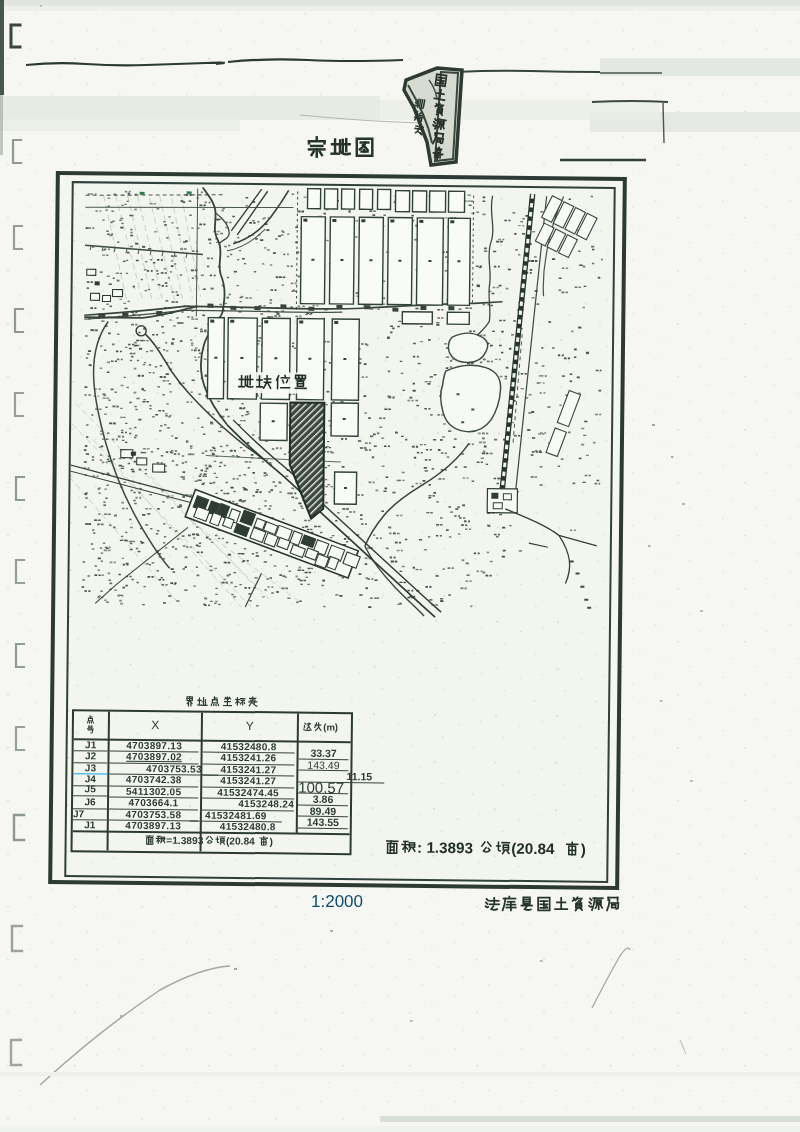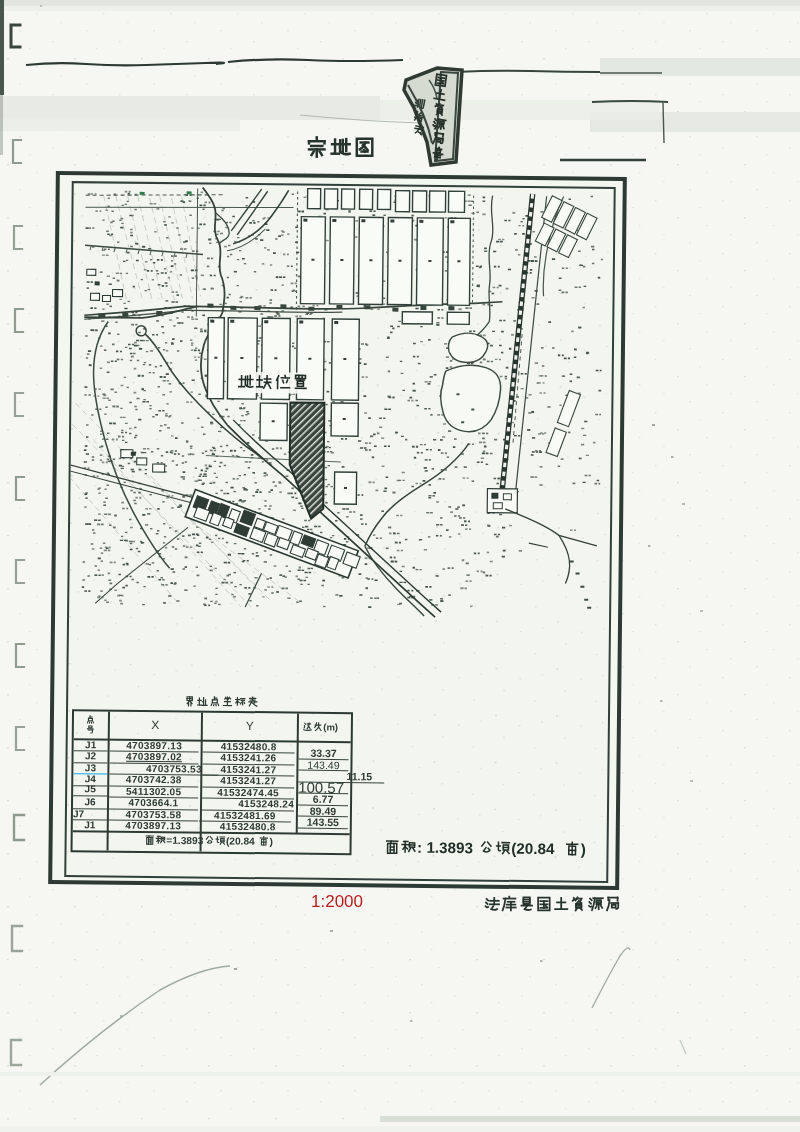--- a/index.html
+++ b/index.html
@@ -2722,29 +2722,29 @@
   <div class="abs" style="left:36px;top:62.1px;width:89px;height:11.5px;border-bottom:1px solid #36443c;font-size:10px;font-weight:bold;text-align:center;line-height:11.5px;letter-spacing:0.3px;">4703742.38</div>
   <div class="abs" style="left:129px;top:62.1px;width:92px;height:11.5px;border-bottom:1px solid #36443c;font-size:10px;font-weight:bold;text-align:center;line-height:11.5px;letter-spacing:0.3px;">4153241.27</div>
   <div class="abs" style="left:0;top:72px;width:34px;height:11.5px;border-bottom:1px solid #36443c;font-size:10px;font-weight:bold;text-align:center;line-height:11px;">J5</div>
   <div class="abs" style="left:36px;top:73.6px;width:89px;height:11.5px;border-bottom:1px solid #36443c;font-size:10px;font-weight:bold;text-align:center;line-height:11.5px;letter-spacing:0.3px;">5411302.05</div>
   <div class="abs" style="left:129px;top:73.6px;width:92px;height:11.5px;border-bottom:1px solid #36443c;font-size:10px;font-weight:bold;text-align:center;line-height:11.5px;letter-spacing:0.3px;">41532474.45</div>
   <div class="abs" style="left:0;top:85.1px;width:34px;height:11.5px;border-bottom:1px solid #36443c;font-size:10px;font-weight:bold;text-align:center;line-height:11px;">J6</div>
   <div class="abs" style="left:36px;top:85.1px;width:89px;height:11.5px;border-bottom:1px solid #36443c;font-size:10px;font-weight:bold;text-align:center;line-height:11.5px;letter-spacing:0.3px;">4703664.1</div>
   <div class="abs" style="left:129px;top:85.1px;width:92px;height:11.5px;border-bottom:1px solid #36443c;font-size:10px;font-weight:bold;text-align:right;line-height:11.5px;letter-spacing:0.3px;">4153248.24</div>
   <div class="abs" style="left:0;top:96.6px;width:34px;height:11.5px;border-bottom:1px solid #36443c;font-size:10px;font-weight:bold;text-align:left;line-height:11px;">J7</div>
   <div class="abs" style="left:36px;top:96.6px;width:89px;height:11.5px;border-bottom:1px solid #36443c;font-size:10px;font-weight:bold;text-align:center;line-height:11.5px;letter-spacing:0.3px;">4703753.58</div>
-  <div class="abs" style="left:126px;top:96.6px;width:92px;height:11.5px;border-bottom:1px solid #36443c;font-size:10px;font-weight:bold;text-align:center;line-height:11.5px;letter-spacing:0.3px;">41532481.69</div>
+  <div class="abs" style="left:117px;top:96.6px;width:92px;height:11.5px;border-bottom:1px solid #36443c;font-size:10px;font-weight:bold;text-align:center;line-height:11.5px;letter-spacing:0.3px;">41532481.69</div>
   <div class="abs" style="left:0;top:108.1px;width:34px;height:11.5px;font-size:10px;font-weight:bold;text-align:center;line-height:11px;">J1</div>
   <div class="abs" style="left:36px;top:108.1px;width:89px;height:11.5px;font-size:10px;font-weight:bold;text-align:center;line-height:11.5px;letter-spacing:0.3px;">4703897.13</div>
   <div class="abs" style="left:129px;top:108.1px;width:92px;height:11.5px;font-size:10px;font-weight:bold;text-align:center;line-height:11.5px;letter-spacing:0.3px;">41532480.8</div>
   <div class="abs" style="left:225px;top:33.1px;width:50px;height:11.5px;border-bottom:1px solid #36443c;font-size:10.5px;font-weight:bold;text-align:center;line-height:12px;">33.37</div>
   <div class="abs" style="left:225px;top:44.6px;width:50px;height:11.5px;border-bottom:1px solid #36443c;font-size:10.5px;font-weight:normal;text-align:center;line-height:12px;">143.49</div>
   <div class="abs" style="left:225px;top:56.1px;width:50px;height:11.5px;border-bottom:1px solid #36443c;font-size:10.5px;font-weight:bold;text-align:center;line-height:12px;padding-left:36px;">11.15</div>
   <div class="abs" style="left:225px;top:67.6px;width:50px;height:11.5px;border-bottom:1px solid #36443c;font-size:15px;font-weight:normal;text-align:left;line-height:12px;">100.57</div>
-  <div class="abs" style="left:225px;top:79.1px;width:50px;height:11.5px;border-bottom:1px solid #36443c;font-size:10.5px;font-weight:bold;text-align:center;line-height:12px;">6.77</div>
+  <div class="abs" style="left:225px;top:79.1px;width:50px;height:11.5px;border-bottom:1px solid #36443c;font-size:10.5px;font-weight:bold;text-align:center;line-height:12px;">3.86</div>
   <div class="abs" style="left:225px;top:90.6px;width:50px;height:11.5px;border-bottom:1px solid #36443c;font-size:10.5px;font-weight:bold;text-align:center;line-height:12px;">89.49</div>
   <div class="abs" style="left:225px;top:102.1px;width:50px;height:11.5px;border-bottom:1px solid #36443c;font-size:10.5px;font-weight:bold;text-align:center;line-height:12px;">143.55</div>
   <svg class="abs" style="left:0;top:0" width="277" height="139" viewBox="0 0 277 139">
 <g transform="translate(12.0,4.0) scale(0.0900)" stroke="#2e3b34" stroke-width="12.0" fill="none" stroke-linecap="square">
           <path d="M46,6 V30"></path>
           <path d="M46,18 H68"></path>
           <path d="M28,34 H72"></path>
           <path d="M28,34 V60"></path>
           <path d="M72,34 V60"></path>
           <path d="M28,60 H72"></path>
@@ -2867,21 +2867,21 @@
         <path d="M50,4 V14"></path>
         <path d="M14,18 H86"></path>
         <path d="M28,30 H72 V86 H28 Z"></path>
         <path d="M50,30 V86"></path>
         <path d="M28,58 H72"></path>
       </g>
       <text x="198.3" y="14.8" font-family="'Liberation Sans',sans-serif" font-size="15.2" font-weight="bold" fill="#222f28" letter-spacing="0">)</text>
     </svg>
 </div>
 
-<div class="abs" style="left:311px;top:892px;font-size:17px;color:#b91c1c;">1:2000</div>
+<div class="abs" style="left:311px;top:892px;font-size:17px;color:#0c4a6e;">1:2000</div>
 <svg class="abs" style="left:483px;top:894px" width="145" height="22" viewBox="0 0 145 22">
 <g transform="translate(1.0,2.0) scale(0.1600)" stroke="#27342d" stroke-width="11.0" fill="none" stroke-linecap="square">
       <path d="M16,18 L26,28"></path>
       <path d="M12,40 L22,50"></path>
       <path d="M10,64 Q16,74 26,68"></path>
       <path d="M38,30 H92"></path>
       <path d="M64,12 V52"></path>
       <path d="M36,52 H94"></path>
       <path d="M58,64 L46,82"></path>
       <path d="M46,82 Q62,92 82,82"></path>

